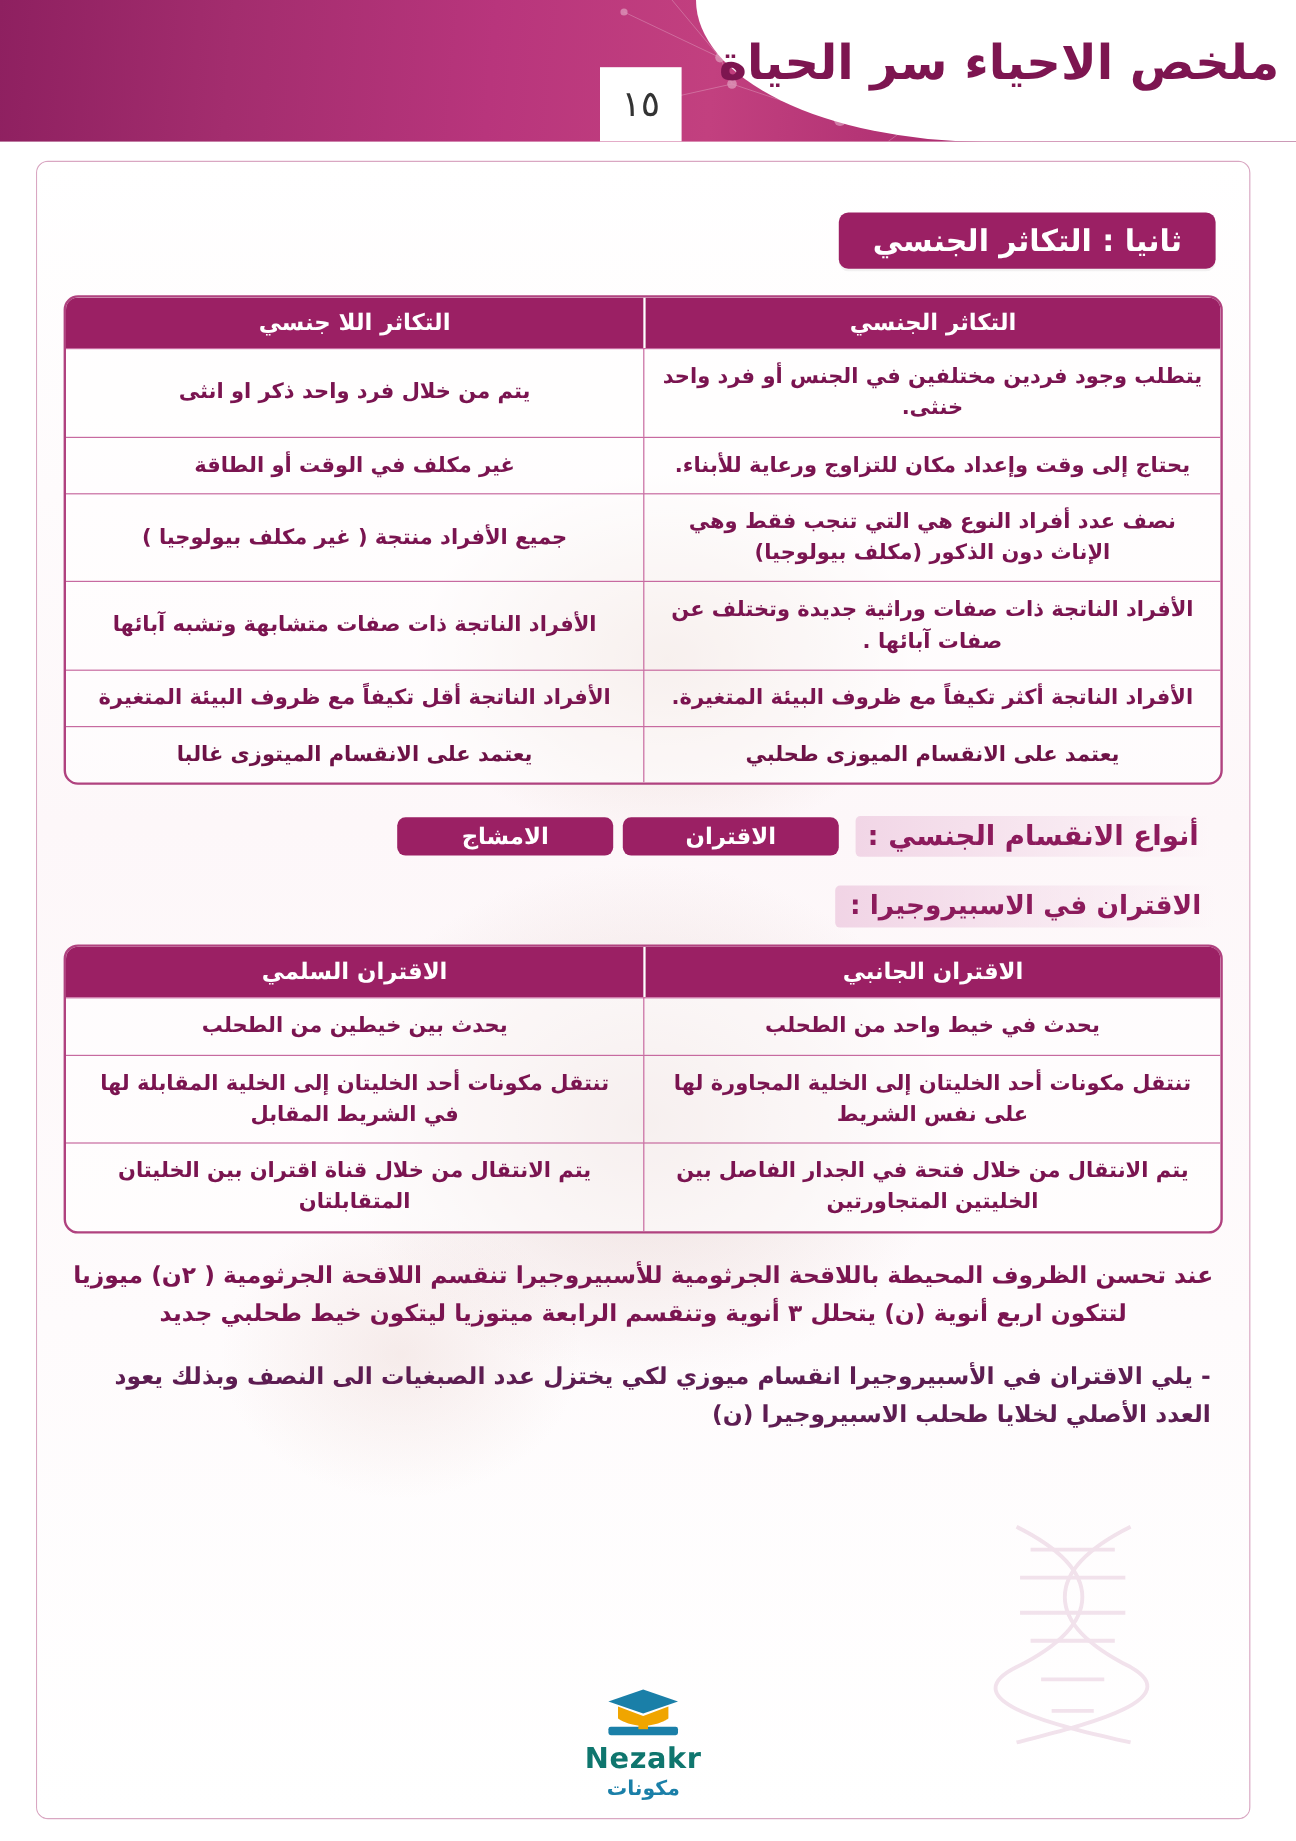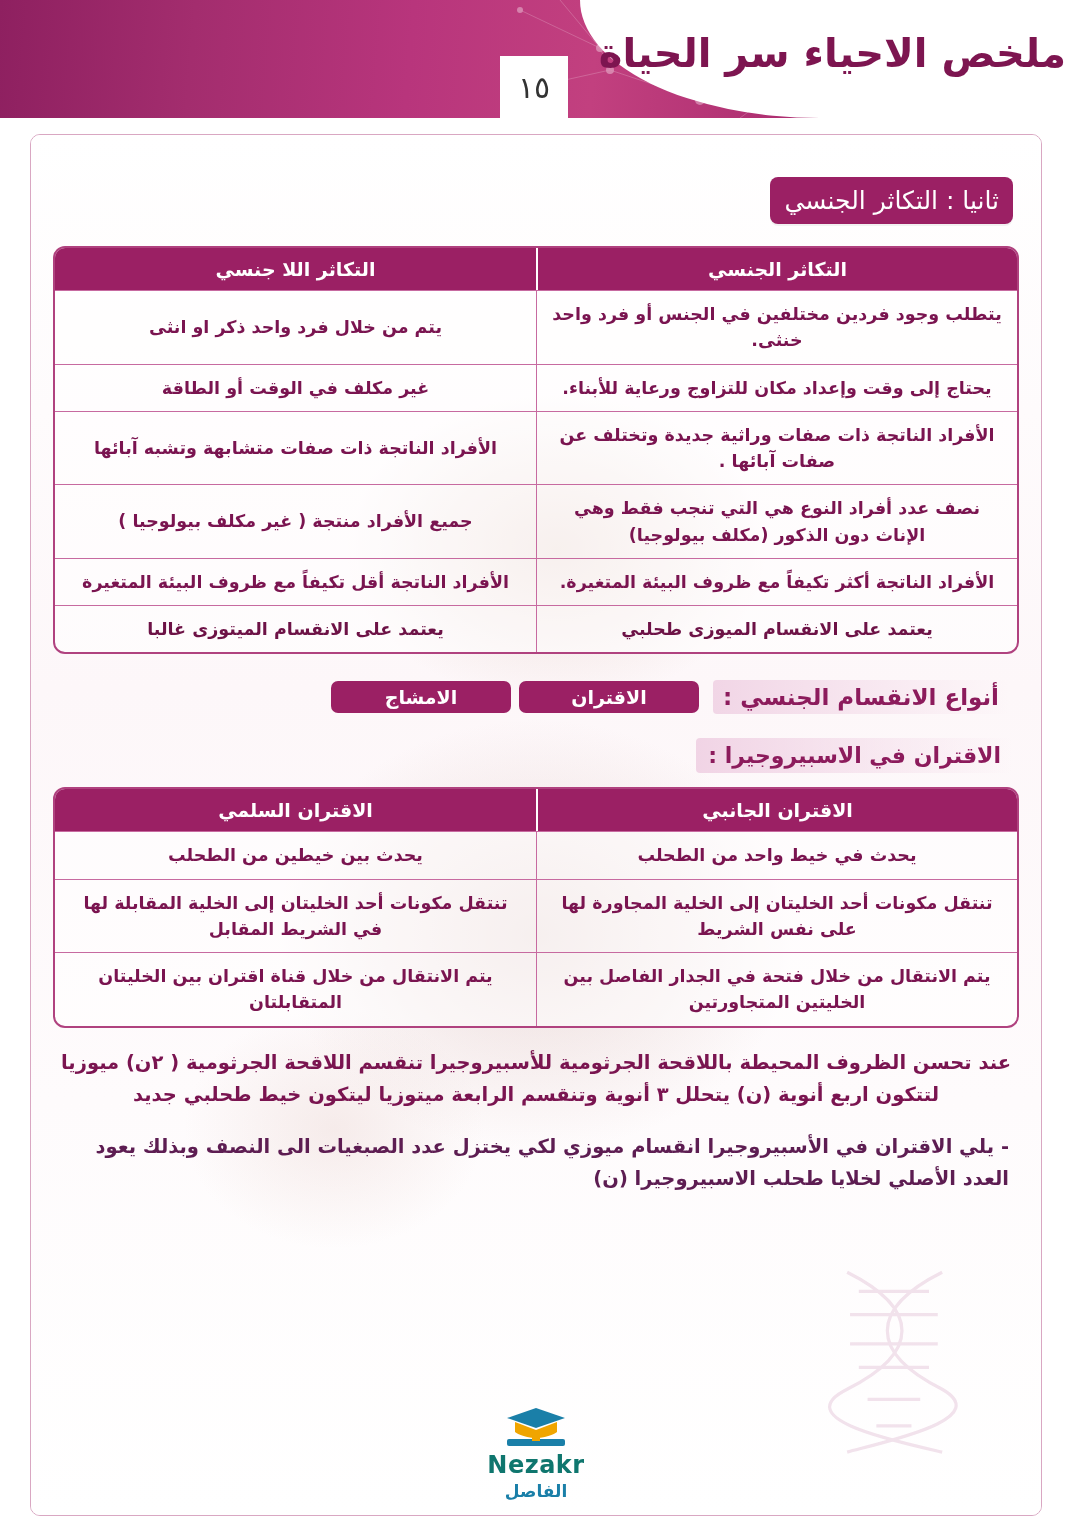--- a/index.html
+++ b/index.html
@@ -51,21 +51,21 @@
     pointer-events:none;
   }
   .dna{
     position:absolute;right:60px;bottom:60px;width:180px;height:190px;opacity:.28;
   }
   .content{position:relative;padding:26px 22px 10px 22px;}
 
   
   .sec-pill{
     display:inline-block;background:#9b2064;color:#fff;
-    font-size:25px;font-weight:normal;padding:9px 14px;border-radius:8px;
+    font-size:25px;font-weight:bold;padding:9px 28px;border-radius:8px;
     box-shadow:0 2px 0 rgba(0,0,0,.05);
   }
   .sec-pill-row{text-align:right;margin:16px 6px 22px 0;}
 
   
   table.cmp{
     width:100%;border-collapse:separate;border-spacing:0;
     border:2px solid #b0427f;border-radius:12px;overflow:hidden;
     table-layout:fixed;background:rgba(255,255,255,.55);
   }
@@ -181,26 +181,26 @@
       <tbody>
         <tr>
           <td>يتطلب وجود فردين مختلفين في الجنس أو فرد واحد خنثى.</td>
           <td>يتم من خلال فرد واحد ذكر او انثى</td>
         </tr>
         <tr>
           <td>يحتاج إلى وقت وإعداد مكان للتزاوج ورعاية للأبناء.</td>
           <td>غير مكلف في الوقت أو الطاقة</td>
         </tr>
         <tr>
+          <td>نصف عدد أفراد النوع هي التي تنجب فقط وهي الإناث دون الذكور (مكلف بيولوجيا)</td>
+          <td>جميع الأفراد منتجة ( غير مكلف بيولوجيا )</td>
+        </tr>
+        <tr>
           <td>الأفراد الناتجة ذات صفات وراثية جديدة وتختلف عن صفات آبائها .</td>
           <td>الأفراد الناتجة ذات صفات متشابهة وتشبه آبائها</td>
-        </tr>
-        <tr>
-          <td>نصف عدد أفراد النوع هي التي تنجب فقط وهي الإناث دون الذكور (مكلف بيولوجيا)</td>
-          <td>جميع الأفراد منتجة ( غير مكلف بيولوجيا )</td>
         </tr>
         <tr>
           <td>الأفراد الناتجة أكثر تكيفاً مع ظروف البيئة المتغيرة.</td>
           <td>الأفراد الناتجة أقل تكيفاً مع ظروف البيئة المتغيرة</td>
         </tr>
         <tr>
           <td class="dark">يعتمد على الانقسام الميوزى طحلبي</td>
           <td class="dark">يعتمد على الانقسام الميتوزى غالبا</td>
         </tr>
       </tbody>
@@ -248,15 +248,15 @@
   </div>
 
   <div class="footer">
     <svg width="70" height="44" viewBox="0 0 70 44">
       <path d="M35 3 L64 13 L35 23 L6 13 Z" fill="#1a7fa8"></path>
       <path d="M14 17 L14 27 C14 27 22 33 35 33 C48 33 56 27 56 27 L56 17 L35 25 Z" fill="#f0a500"></path>
       <rect x="6" y="34" width="58" height="7" rx="2" fill="#1a7fa8"></rect>
       <rect x="31" y="26" width="8" height="10" fill="#f0a500"></rect>
     </svg>
     <span class="logo-name">Nezakr</span>
-    <span class="logo-ar">الفاصل</span>
+    <span class="logo-ar">مكونات</span>
   </div>
 </div>
 
 </body></html>

